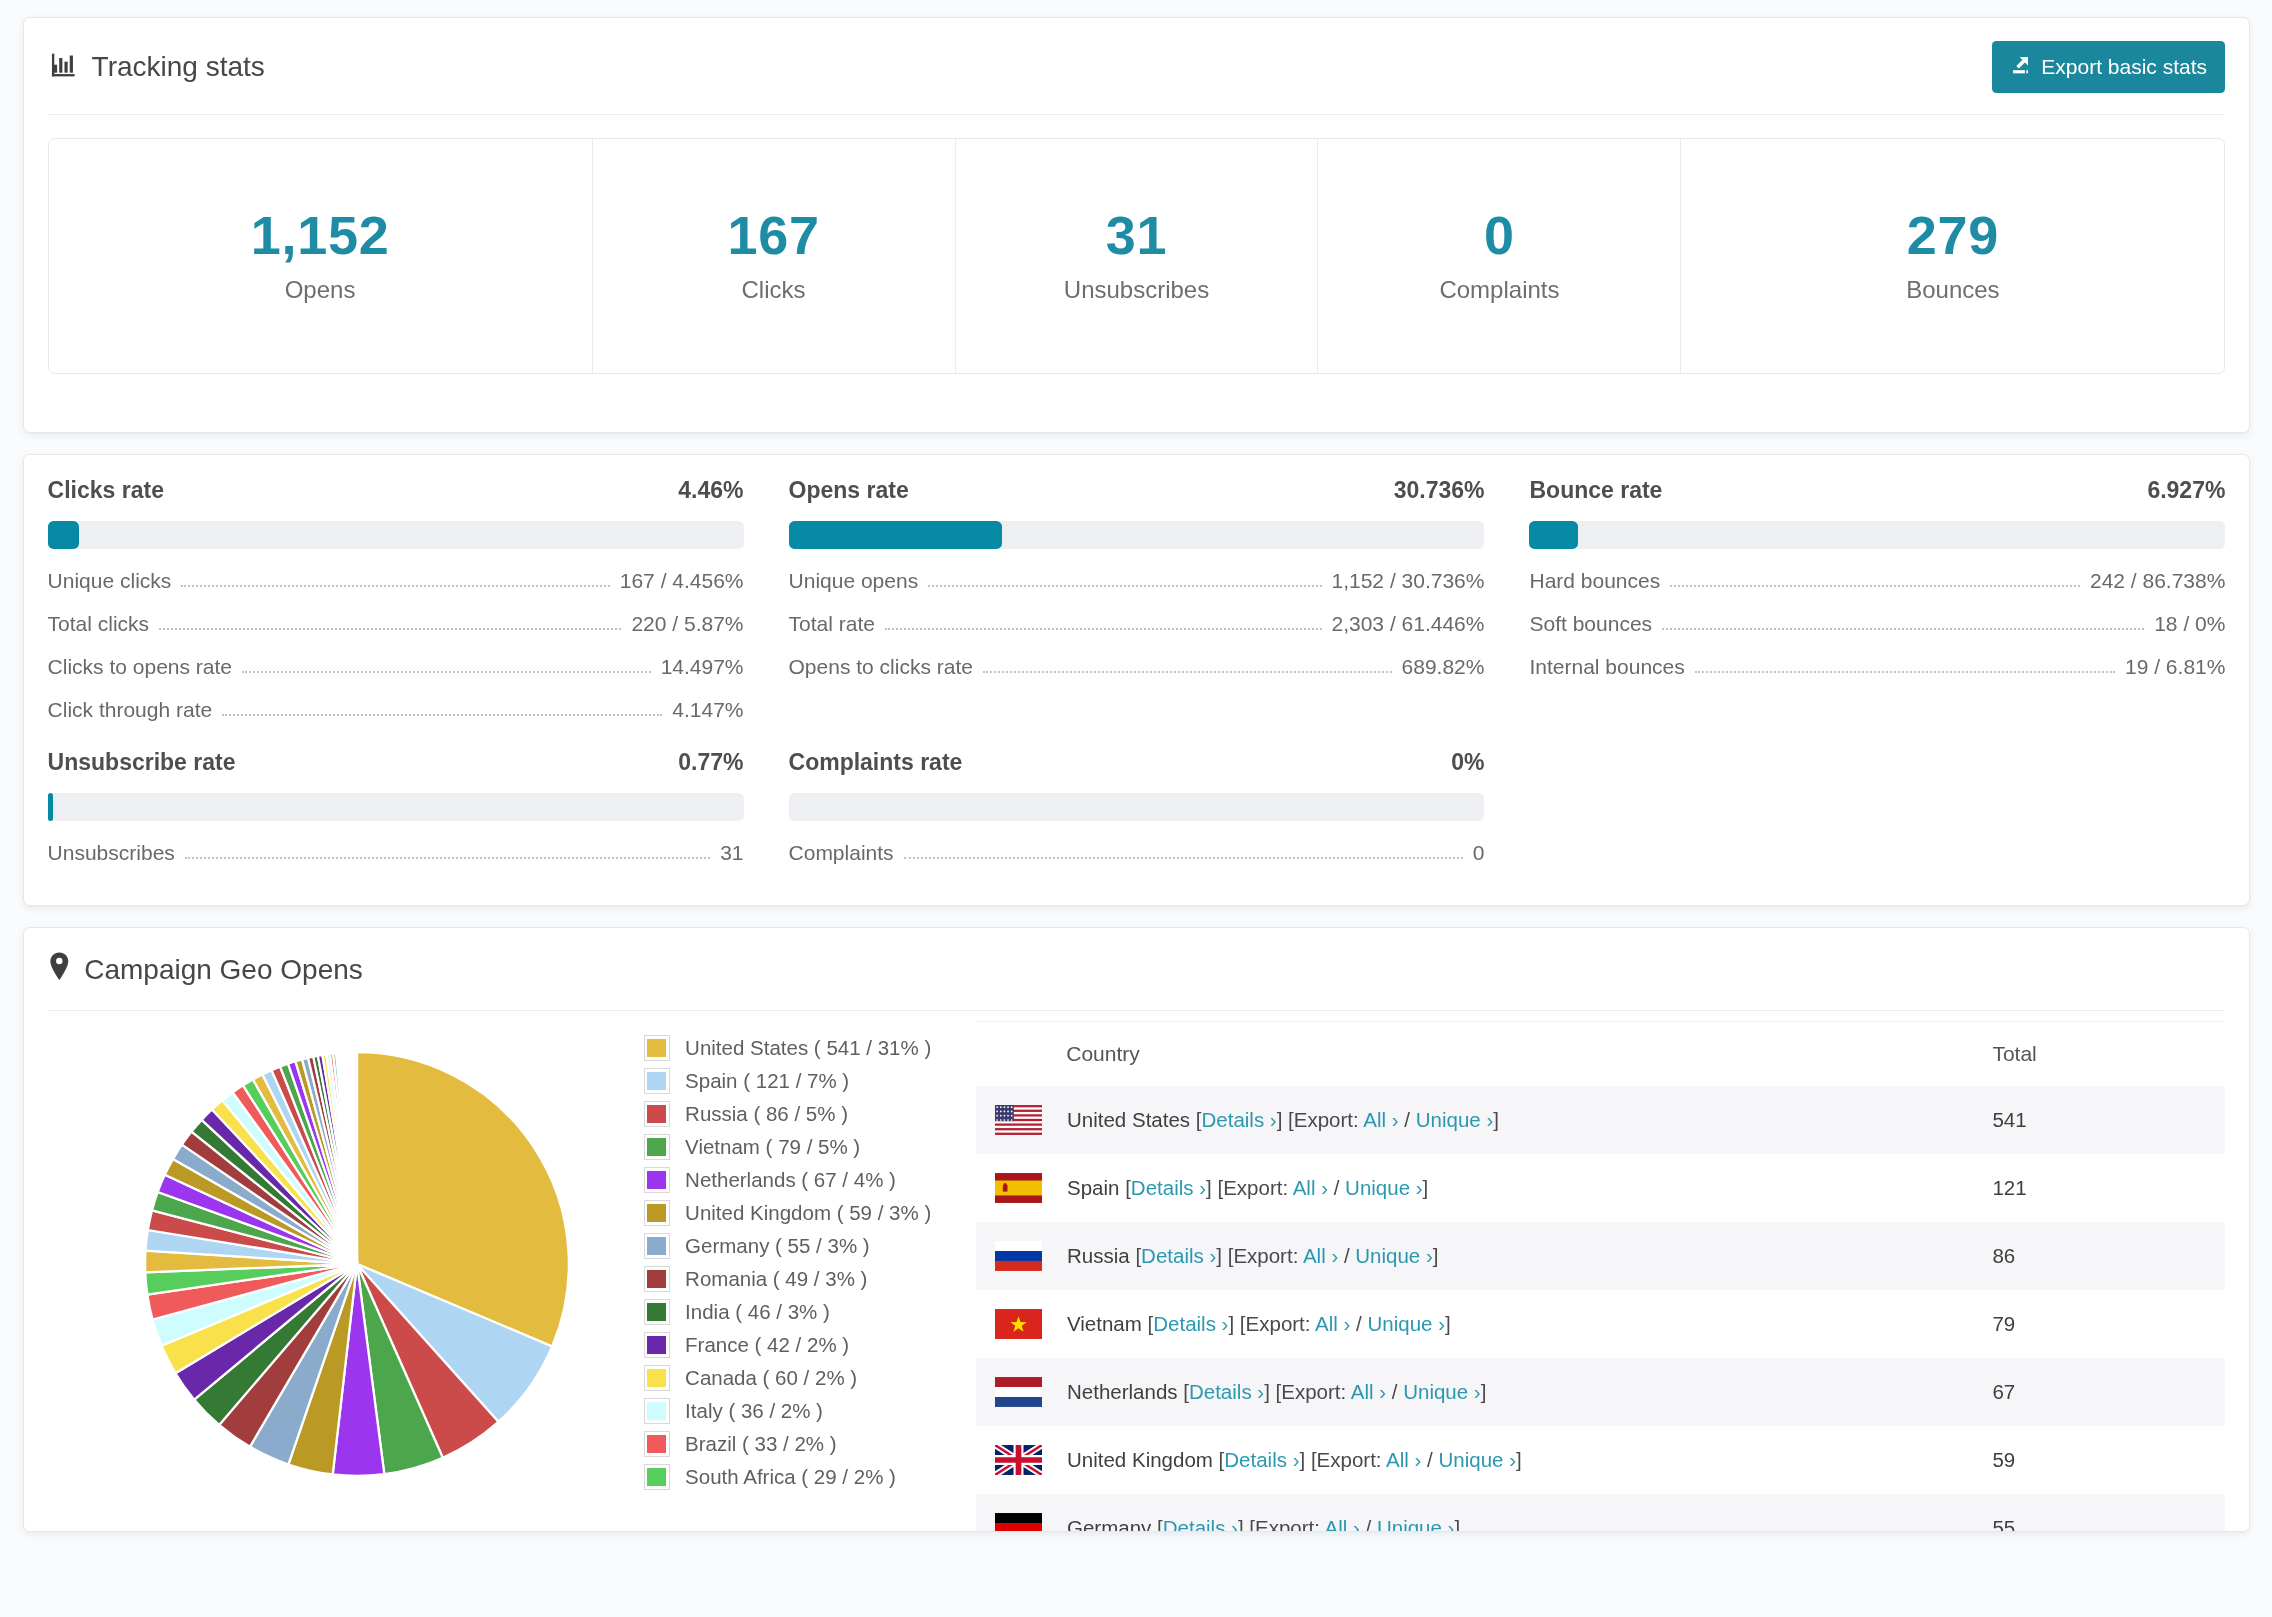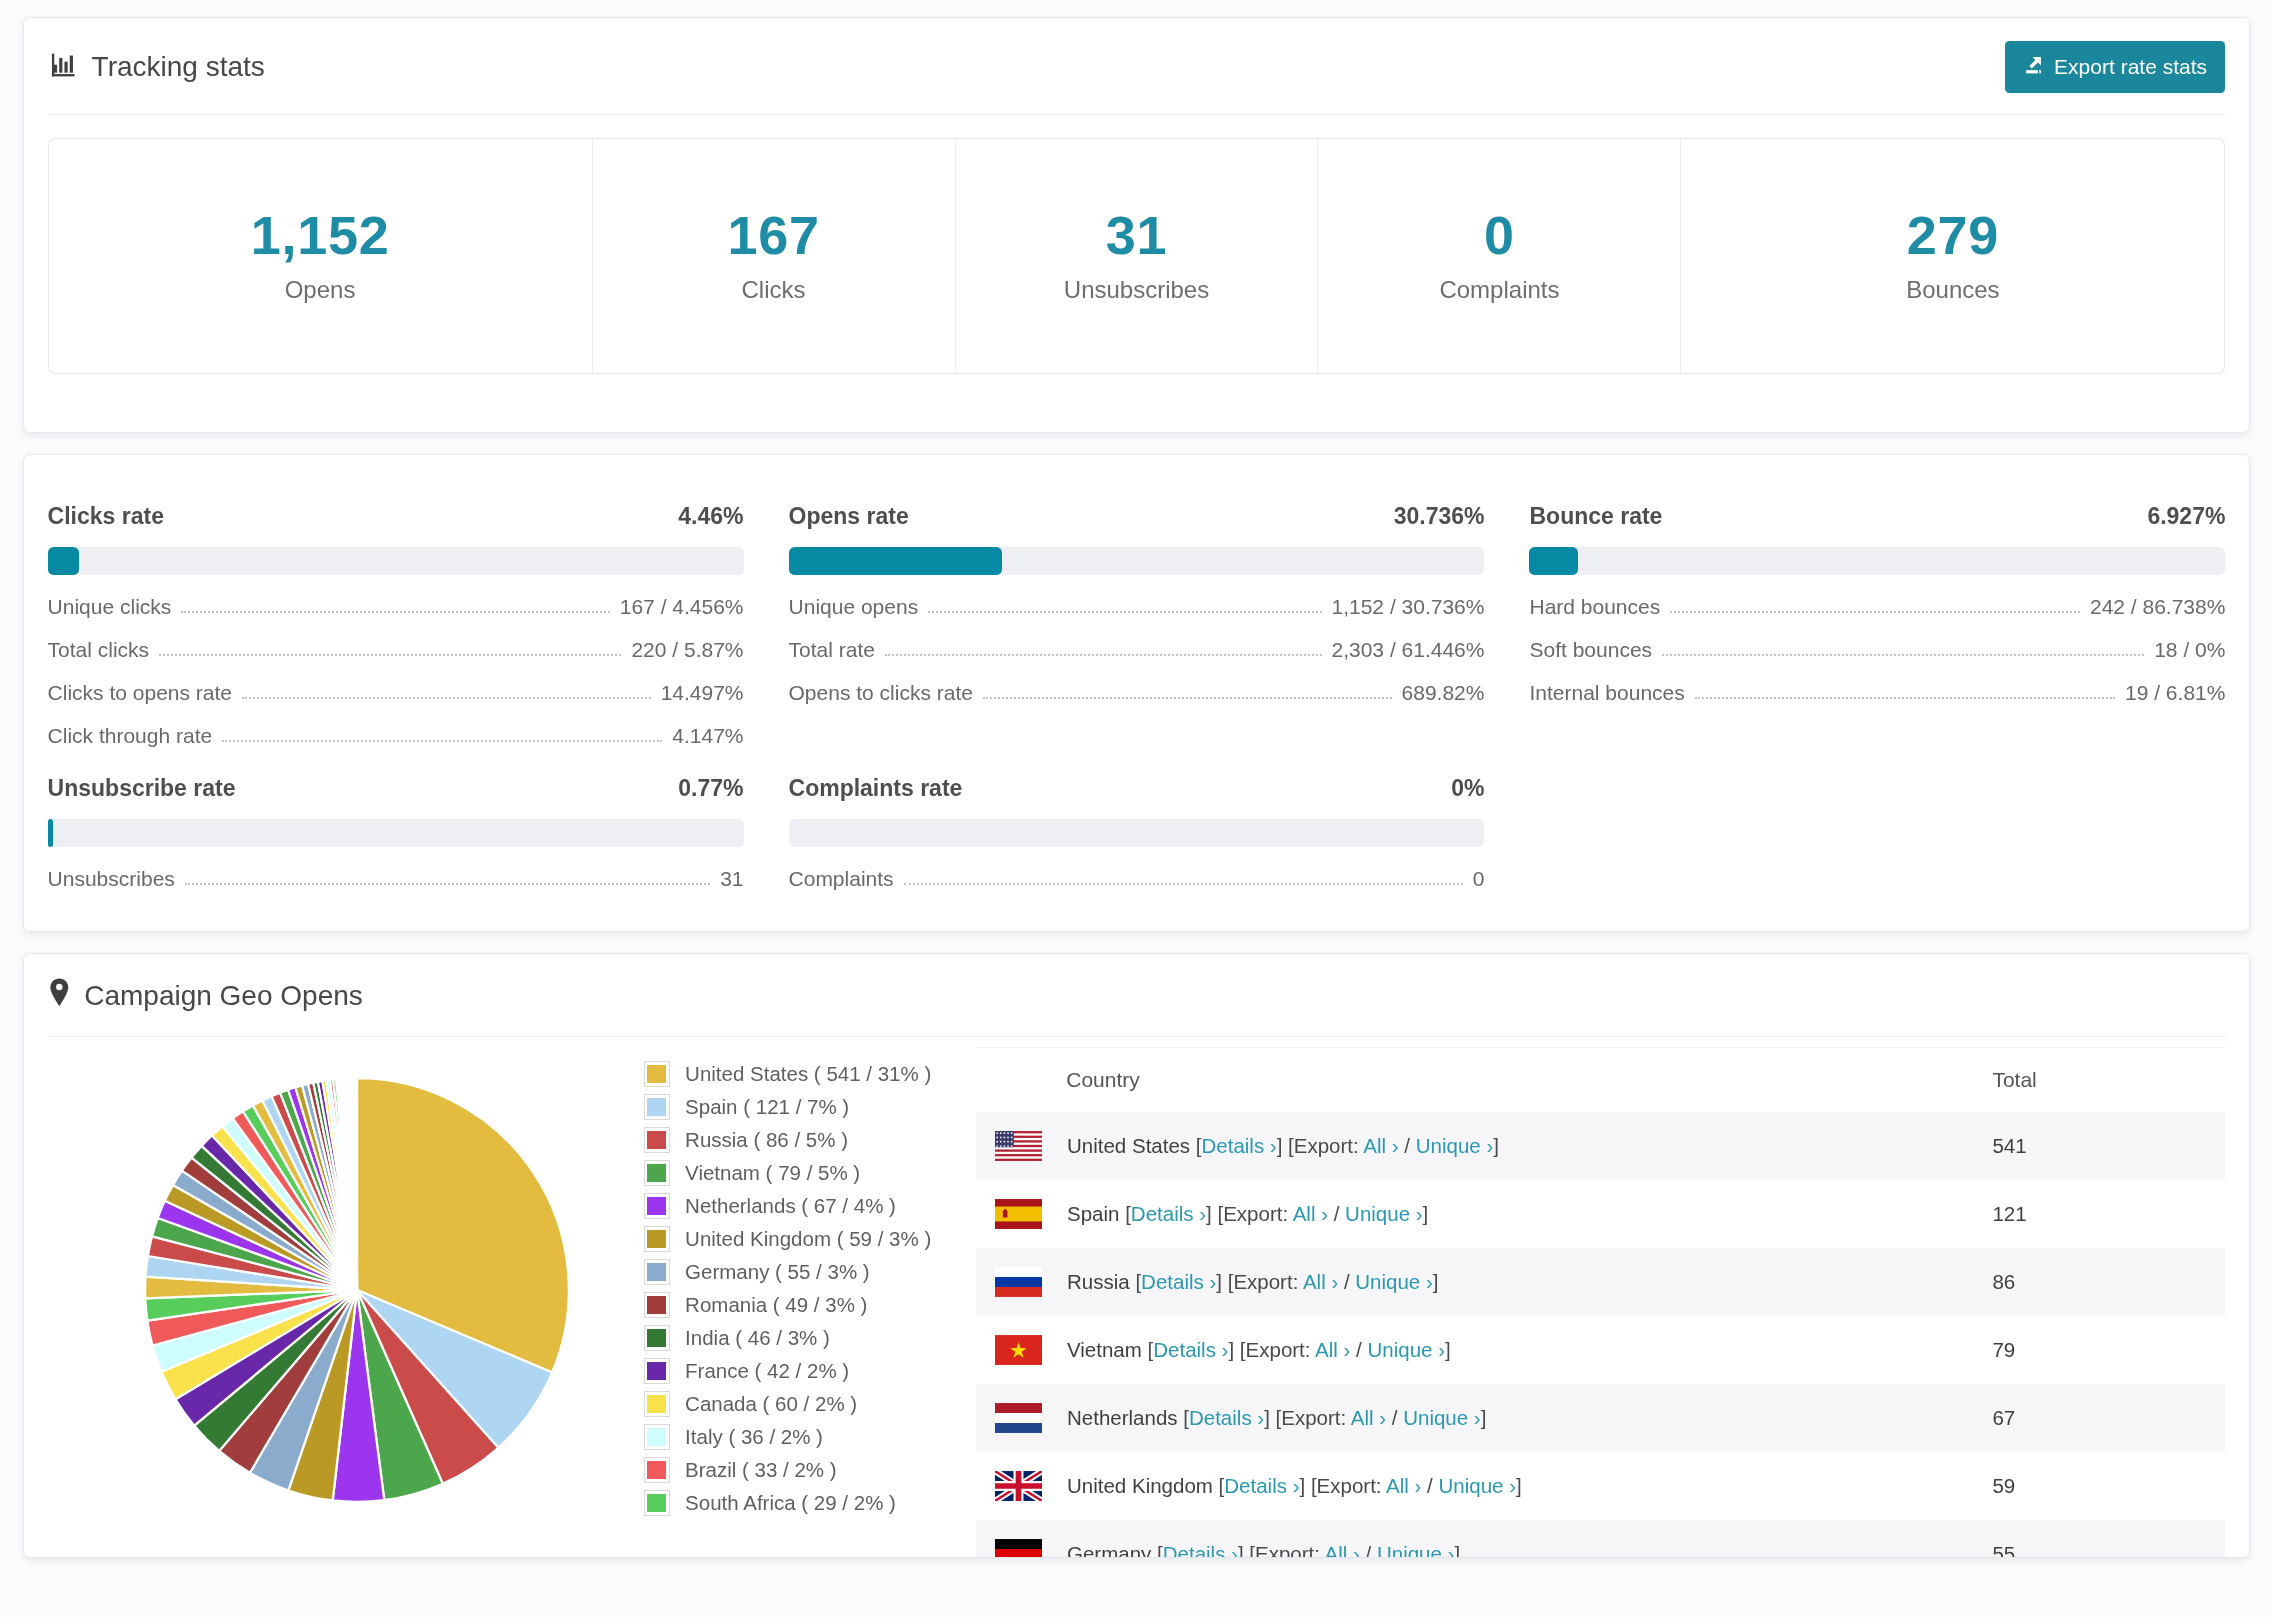--- a/index.html
+++ b/index.html
@@ -36,21 +36,21 @@
   
   .card-body{padding:22.6px 24px 58px;}
   .stats-row{display:flex;border:1.4px solid #e6e6ec;border-radius:7px;background:#fff;}
   .stat-cell{flex:1;text-align:center;padding:65px 0 69px;border-left:1.4px solid #ededf1;}
   .stat-cell:first-child{border-left:none;}
   .stat-cell.wide{flex:1.5;}
   .stat-value{font-size:54px;font-weight:700;color:var(--stat-number,#1E8CA4);letter-spacing:0.7px;}
   .stat-label{font-size:24px;color:#6e6e6e;margin-top:10px;}
 
   
-  .rates-card{padding:48px 24px 41px;}
+  .rates-card{padding:22px 24px 41px;}
   .rates-grid{display:grid;grid-template-columns:1fr 1fr 1fr;column-gap:45px;}
   .rates-grid.bottom{margin-top:28px;}
   .rate-head{display:flex;justify-content:space-between;align-items:baseline;
     font-size:23px;font-weight:700;color:#4e4e50;}
   .bar{height:28px;background:#edeff3;border-radius:5.6px;margin:17px 0 11.3px;}
   .bar .fill{height:100%;background:var(--bar-fill,#0689A3);border-radius:5.6px;}
   .detail-row{display:flex;align-items:flex-end;font-size:21px;color:#68696b;margin-top:20px;line-height:1.1;}
   .detail-row .lbl{white-space:nowrap;}
   .detail-row .leader{flex:1;border-bottom:2.1px dotted #c2c2c6;margin:0 10px 5px;}
   .detail-row .val{white-space:nowrap;}
@@ -102,21 +102,21 @@
       </div>
       <button class="btn-export">
         <span>
           <svg width="21" height="21" viewBox="0 0 24 24" fill="#fff">
             <polygon points="11,3.5 20.5,3.5 20.5,13"></polygon>
             <rect x="7" y="9.2" width="11" height="4" transform="rotate(-45 12.5 11.2)"></rect>
             <rect x="3.5" y="18.5" width="13.5" height="3.6"></rect>
             <rect x="18.6" y="18.5" width="1.9" height="3.6"></rect>
           </svg>
         </span>
-        <span>Export rate stats</span>
+        <span>Export basic stats</span>
       </button>
     </div>
     <div class="card-divider"></div>
     <div class="card-body">
       <div class="stats-row">
   <div class="stat-cell wide">
     <div class="stat-value">1,152</div>
     <div class="stat-label">Opens</div>
   </div>
 

